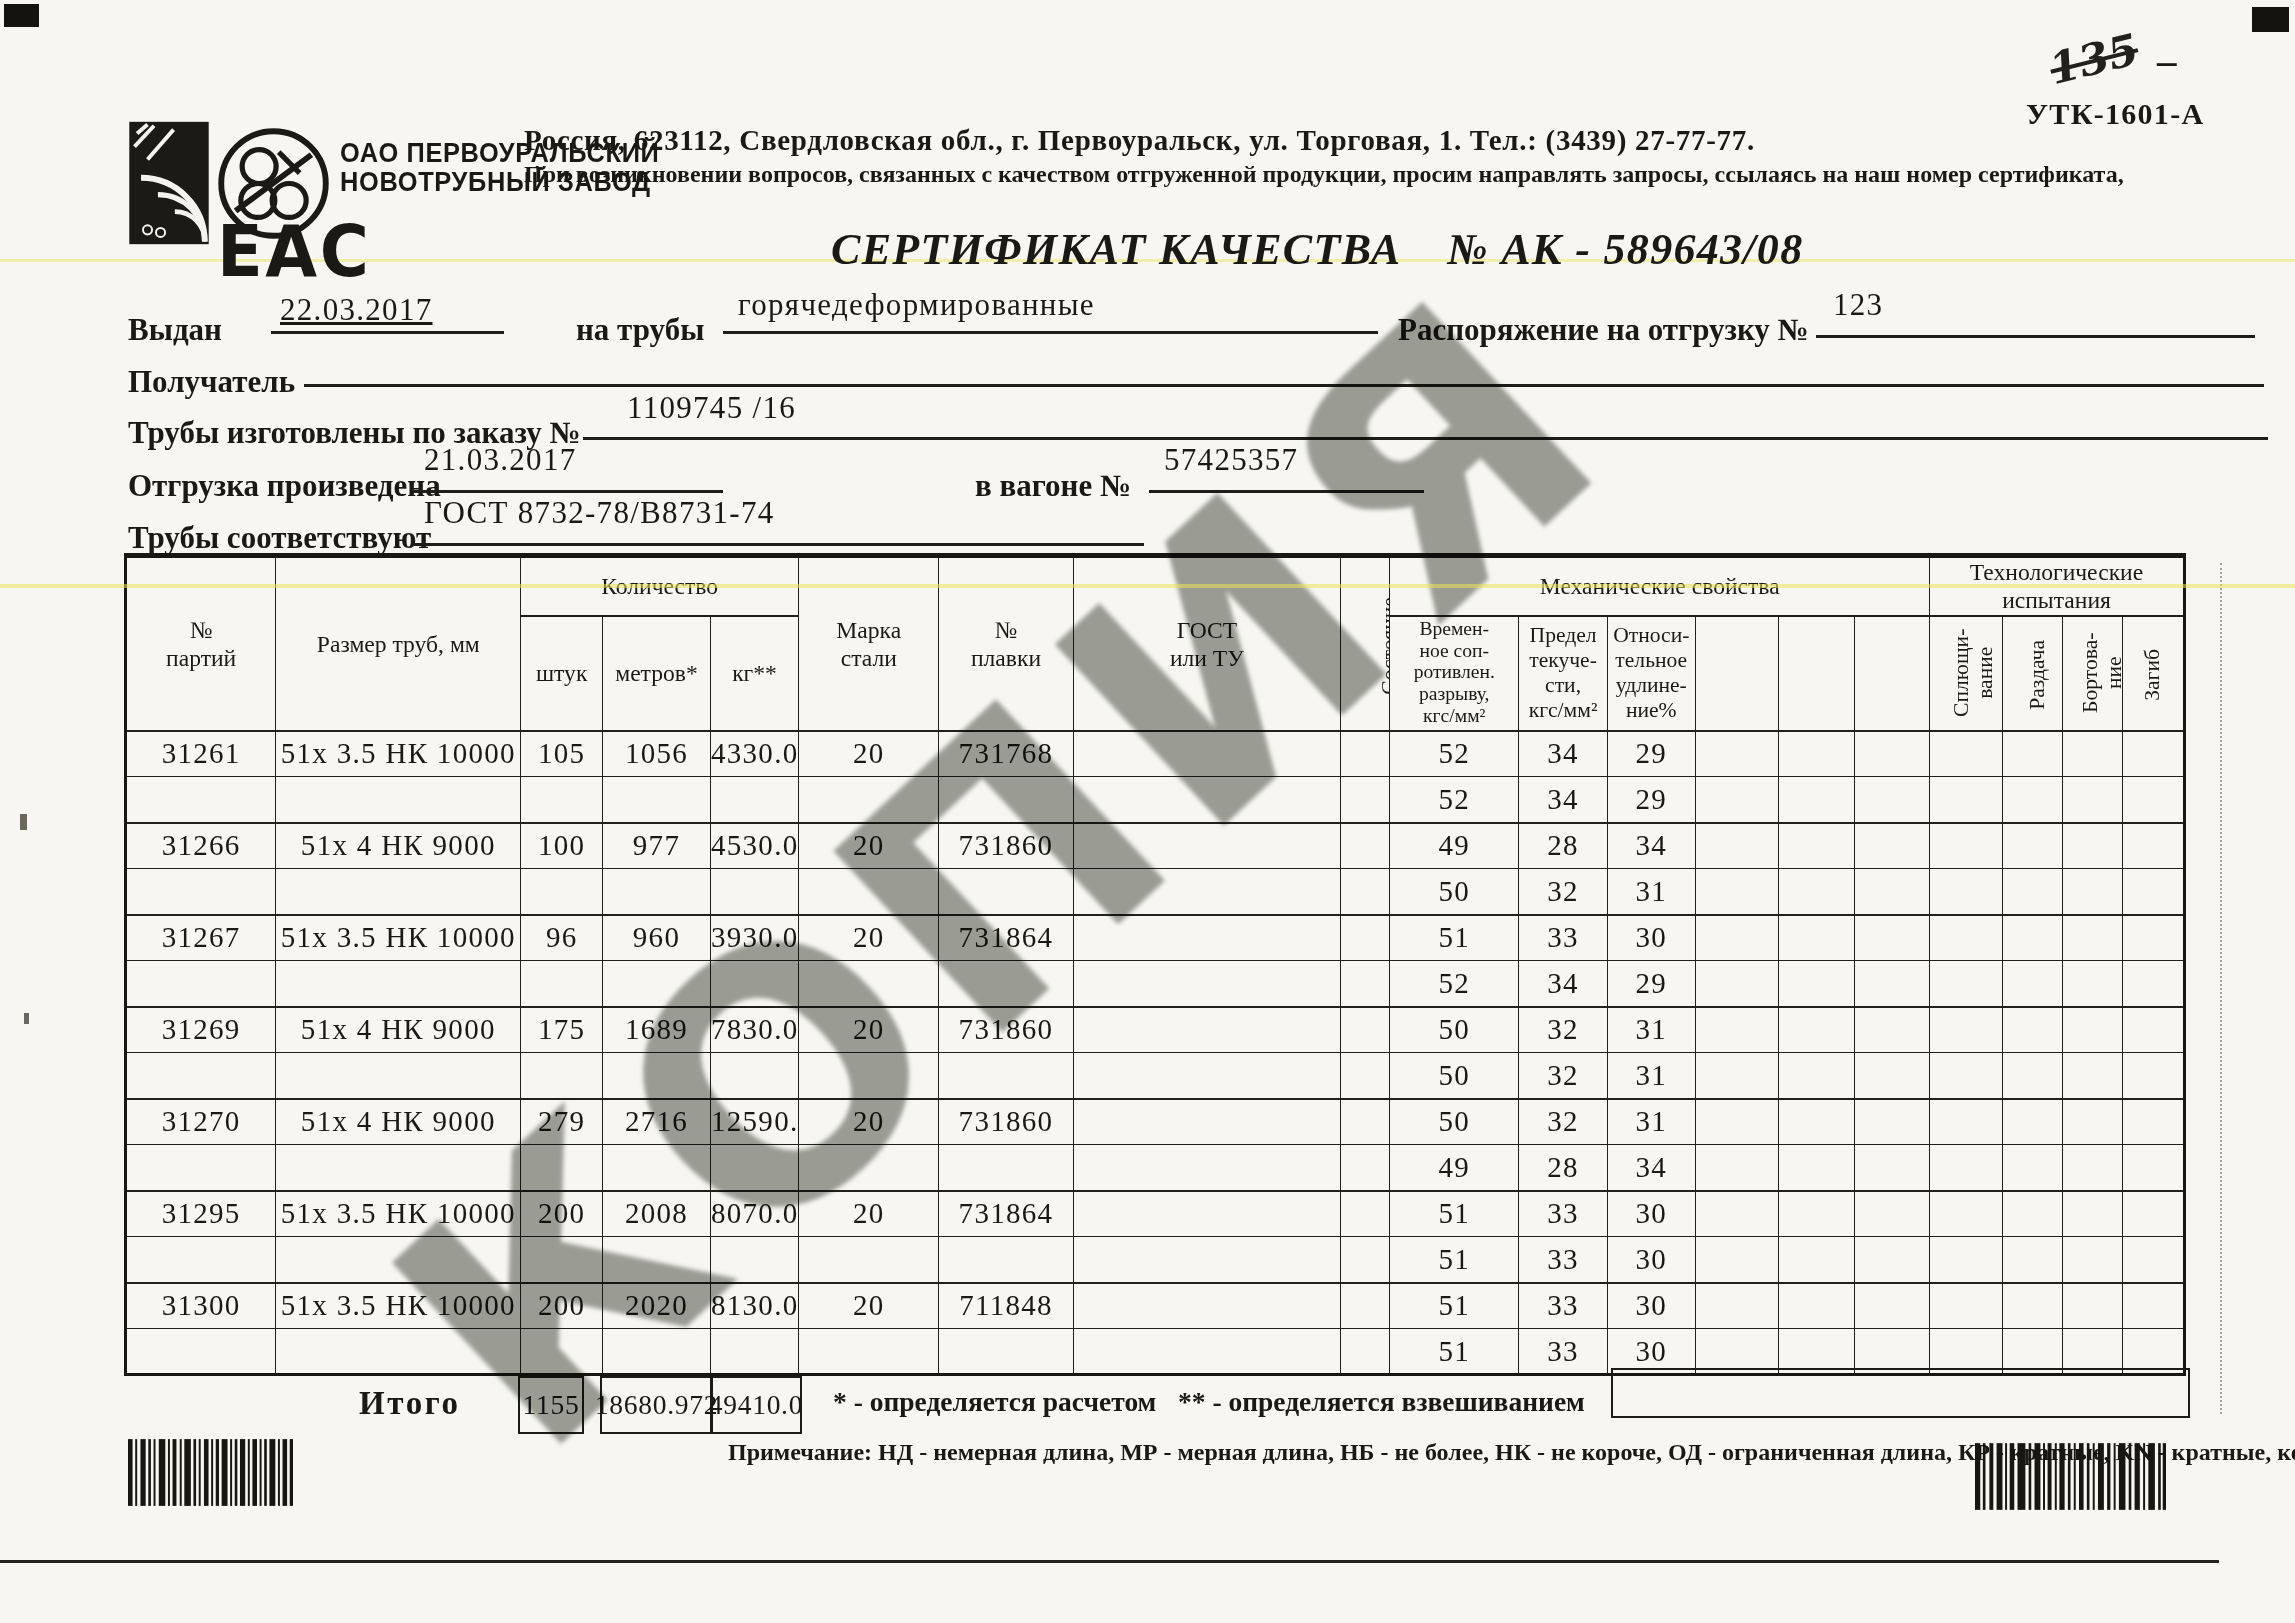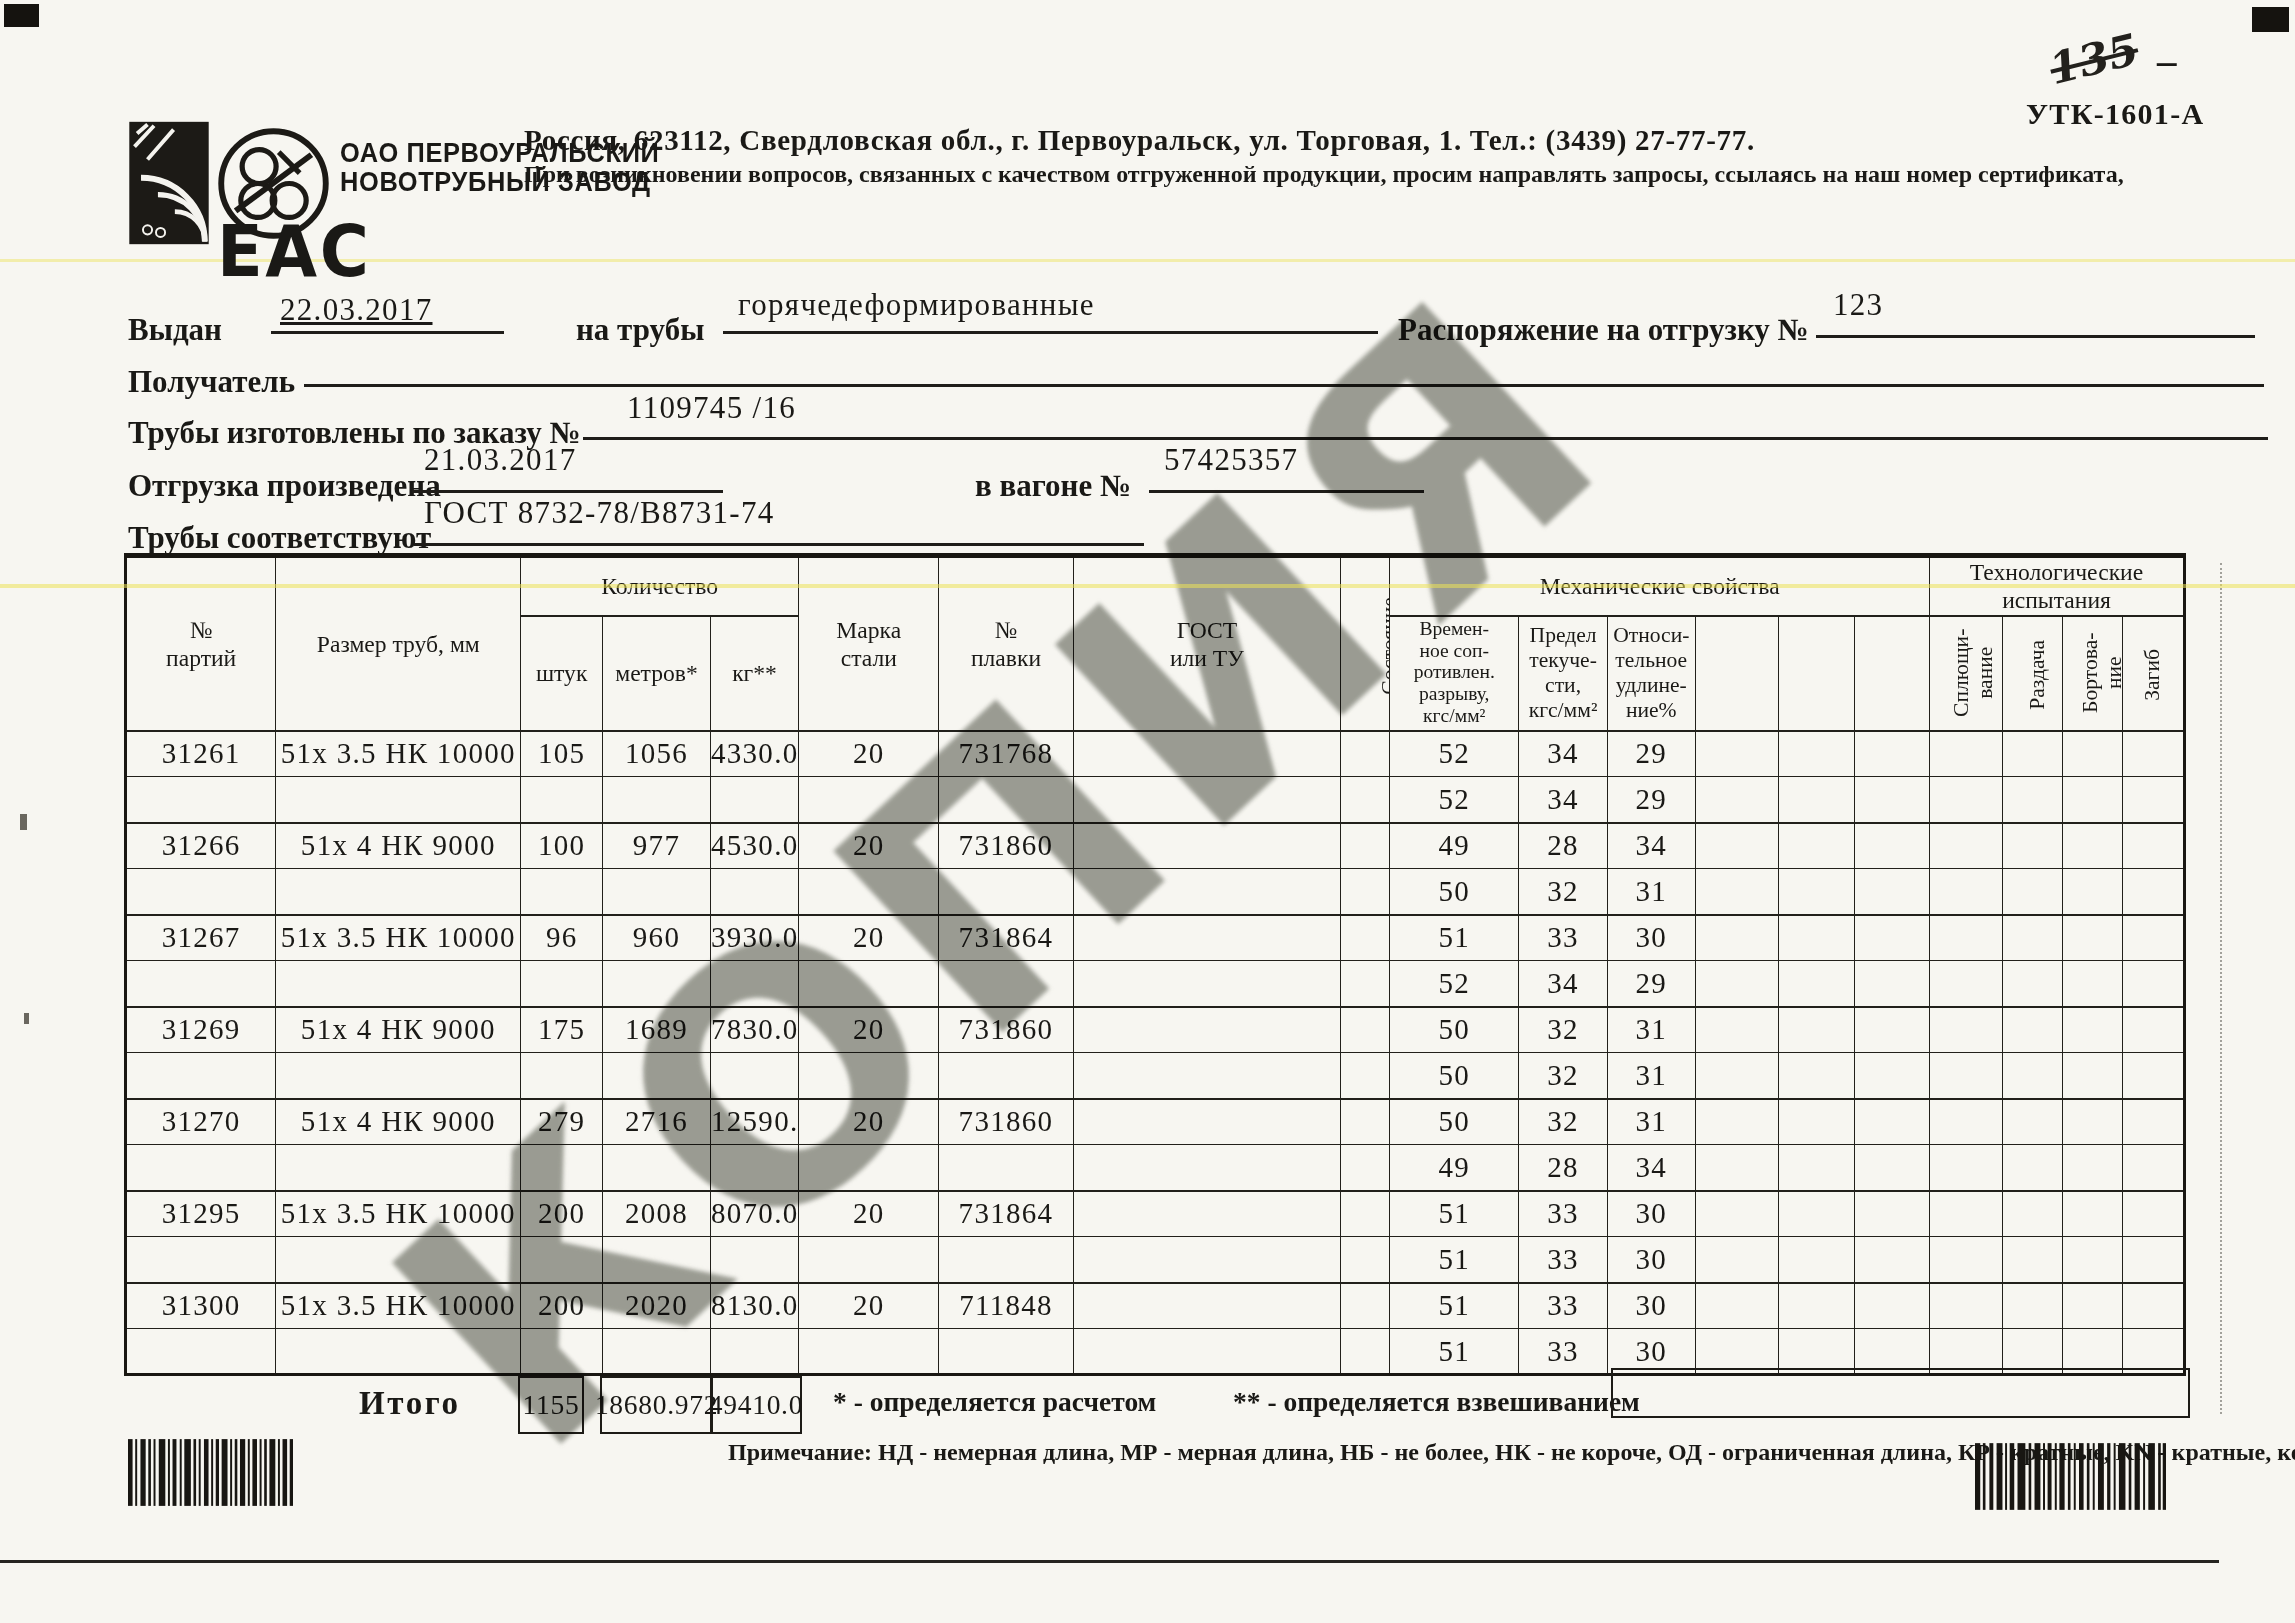--- a/index.html
+++ b/index.html
@@ -103,20 +103,23 @@
   <div class="abs coname" style="left:340px;top:139px;">ОАО ПЕРВОУРАЛЬСКИЙ
 НОВОТРУБНЫЙ ЗАВОД</div>
   <div class="abs eac" style="left:217px;top:211px;">ЕАС</div>
 
   <div class="abs addr1" style="left:524px;top:124px;">Россия, 623112, Свердловская обл., г. Первоуральск, ул. Торговая, 1. Тел.: (3439) 27-77-77.</div>
   <div class="abs addr2" style="left:524px;top:161px;">При возникновении вопросов, связанных с качеством отгруженной продукции, просим направлять запросы, ссылаясь на наш номер сертификата,</div>
 
   <div class="abs" style="left:2049px;top:34px;"><span class="hand">135</span><span style="font-size:39px;font-weight:bold;margin-left:18.3px;">–</span></div>
   <div class="abs formcode" style="left:2026px;top:97px;">УТК-1601-А</div>
 
+  <div class="abs title" style="left:831px;top:224px;">
+    <span>СЕРТИФИКАТ КАЧЕСТВА</span><span class="num">№  АК -  589643/08</span>
+  </div>
 
   <div class="abs flabel" style="left:128px;top:288px;">Выдан</div>
   <div class="abs fval" style="left:280px;top:292px;text-decoration:underline;">22.03.2017</div>
   <div class="uline" style="left:271px;top:331px;width:233px;"></div>
   <div class="abs flabel" style="left:576px;top:288px;">на трубы</div>
   <div class="abs fval" style="left:738px;top:287px;">горячедеформированные</div>
   <div class="uline" style="left:723px;top:331px;width:655px;"></div>
   <div class="abs flabel" style="left:1398px;top:288px;">Распоряжение на отгрузку №</div>
   <div class="abs fval" style="left:1833px;top:287px;">123</div>
   <div class="uline" style="left:1816px;top:335px;width:439px;"></div>
@@ -500,21 +503,21 @@
           <td></td>
         </tr>
   </tbody>
     </table>
 
   <div class="abs tot-label" style="left:359px;top:1385px;">Итого</div>
   <div class="tot-cell" style="left:518px;top:1376px;width:66px;height:58px;">1155</div>
   <div class="tot-cell" style="left:600px;top:1376px;width:113px;height:58px;">18680.972</div>
   <div class="tot-cell" style="left:710px;top:1376px;width:92px;height:58px;">49410.0</div>
   <div class="abs footnote" style="left:833px;top:1386px;">* - определяется расчетом</div>
-  <div class="abs footnote" style="left:1233px;top:1386px;">** - определяется взвешиванием</div>
+  <div class="abs footnote" style="left:1178px;top:1386px;">** - определяется взвешиванием</div>
   <div class="notebox" style="left:1611px;top:1368px;width:579px;height:50px;"></div>
 
   <div class="abs noteline" style="left:728px;top:1439px;">Примечание: НД - немерная длина, МР - мерная длина, НБ - не более, НК - не короче, ОД - ограниченная длина, КР - кратные, KN - кратные, количество кратностей</div>
 
   <div class="abs" style="left:128px;top:1439px;">
     <svg width="165" height="67" viewBox="0 0 252 102">
       <g fill="#181612">
         <rect x="0" y="0" width="7" height="102"></rect>
           <rect x="11" y="0" width="3" height="102"></rect>
           <rect x="19" y="0" width="8" height="102"></rect>

